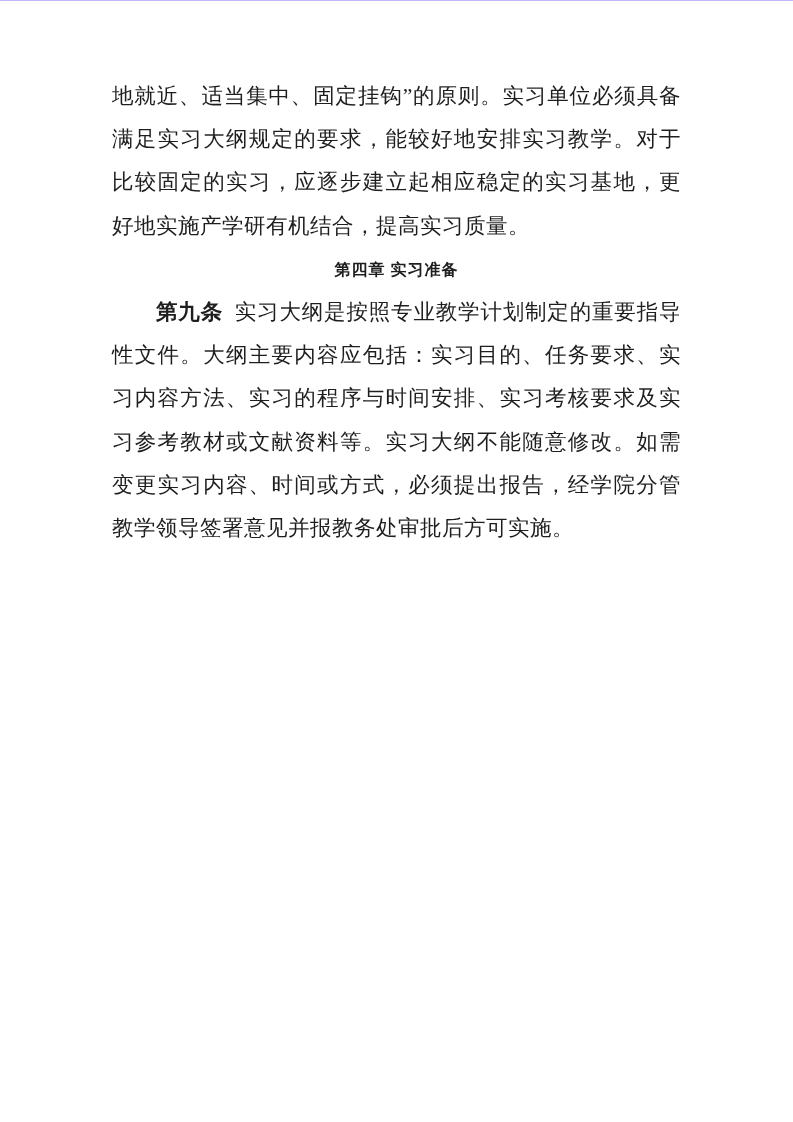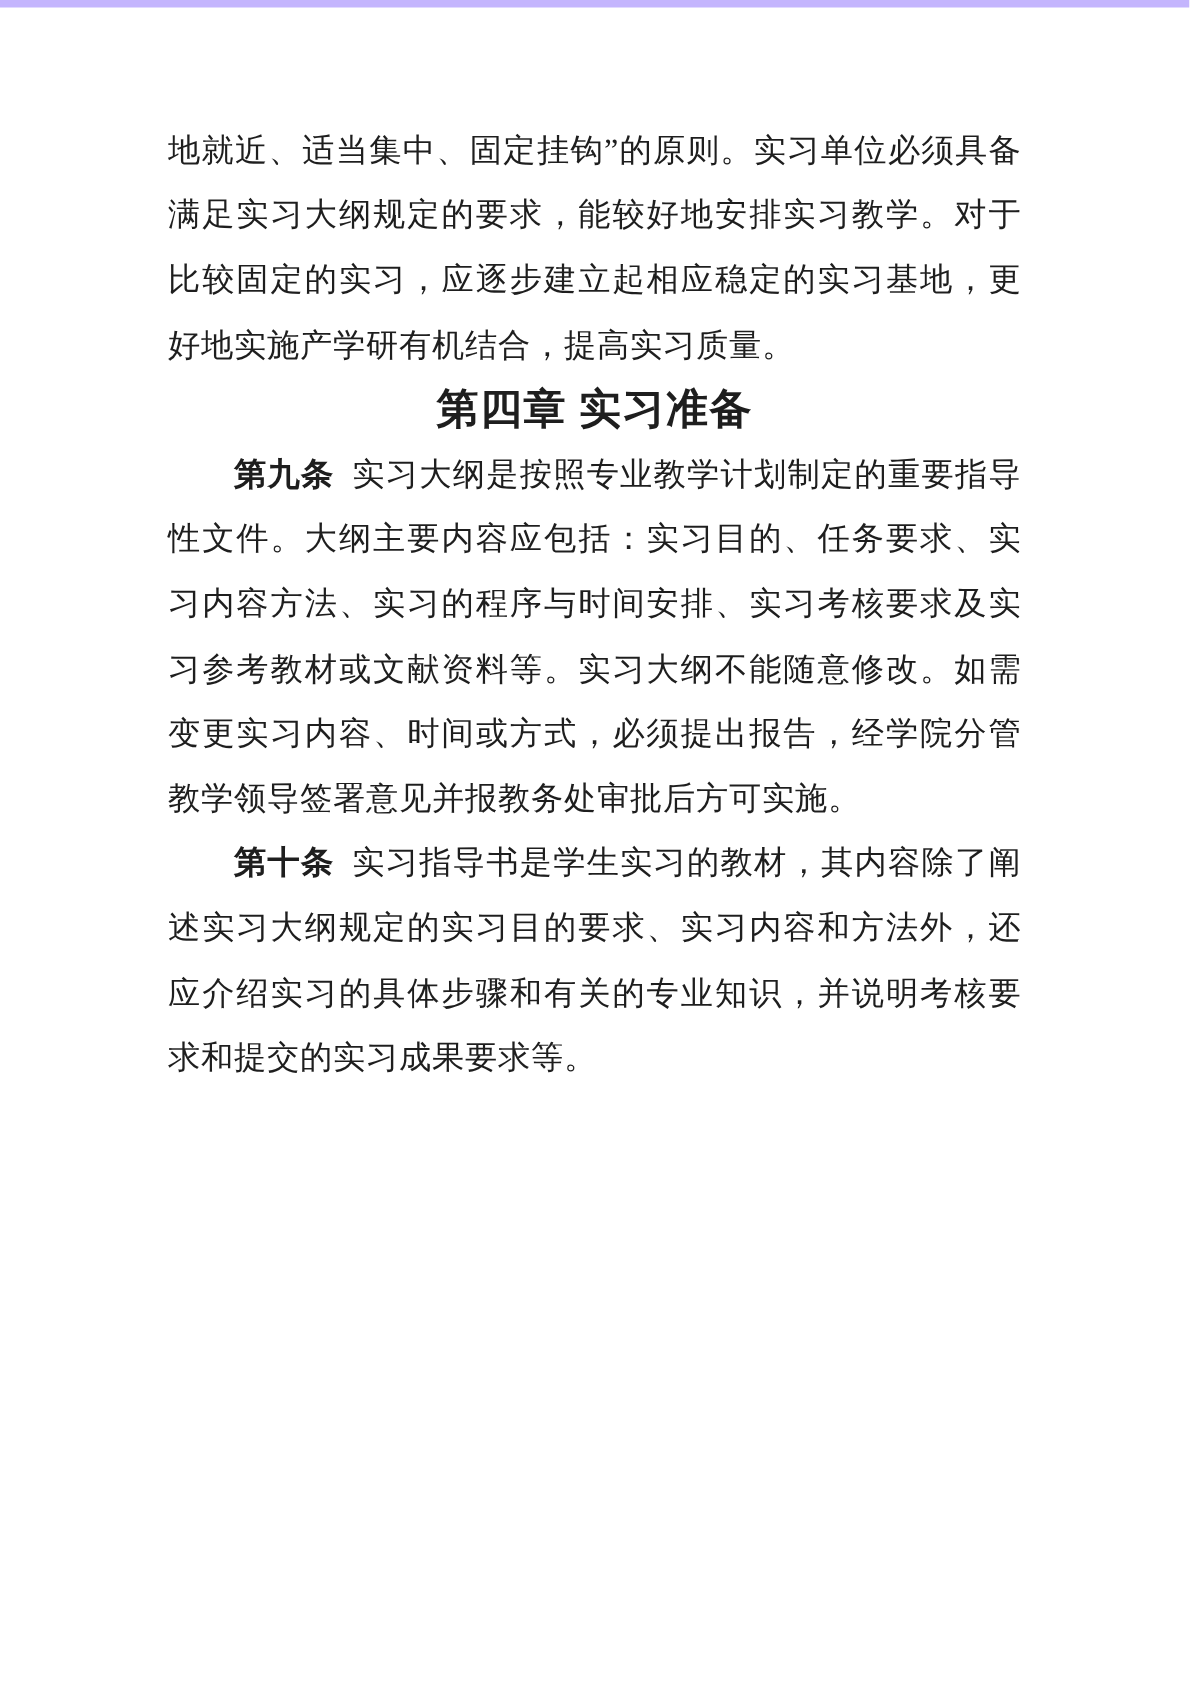--- a/index.html
+++ b/index.html
@@ -6,21 +6,21 @@
   html, body {
     background: #ffffff;
     font-family: "Liberation Serif", "DejaVu Serif", serif;
   }
   .page {
     position: relative;
     width: 793px;
     height: 1122px;
     background: #ffffff;
     overflow: hidden;
-    border-top: 5px solid #c4b5fd;
+    border-top: 1px solid #c4b5fd;
   }
   .content {
     position: absolute;
     left: 112px;
     top: 74px;
     width: 569px;
     color: #1e1e1e;
     font-size: 21.5px;
     line-height: 43.2px;
     text-align: justify;
@@ -29,21 +29,21 @@
   .body-para {
     text-indent: 44px; 
   }
   .body-para.no-indent {
     text-indent: 0;
   }
   .chapter-heading {
     text-align: center;
     text-indent: 0;
     font-weight: bold;
-    font-size: 28px;
+    font-size: 16px;
     line-height: 43.2px;
     letter-spacing: 1px;
   }
   .article-term {
     font-weight: bold;
     margin-right: 0.55em;
   }
   .article-text {
     font-weight: normal;
   }
@@ -56,20 +56,17 @@
 
     <p class="body-para no-indent">地就近、适当集中、固定挂钩”的原则。实习单位必须具备满足实习大纲规定的要求，能较好地安排实习教学。对于比较固定的实习，应逐步建立起相应稳定的实习基地，更好地实施产学研有机结合，提高实习质量。</p>
 
     <h2 class="chapter-heading">第四章 实习准备</h2>
 
 
     <p class="body-para">
       <span class="article-term">第九条</span><span class="article-text">实习大纲是按照专业教学计划制定的重要指导性文件。大纲主要内容应包括：实习目的、任务要求、实习内容方法、实习的程序与时间安排、实习考核要求及实习参考教材或文献资料等。实习大纲不能随意修改。如需变更实习内容、时间或方式，必须提出报告，经学院分管教学领导签署意见并报教务处审批后方可实施。</span>
     </p>
 
-    <p class="body-para">
-      <span class="article-term">第十条</span><span class="article-text">实习指导书是学生实习的教材，其内容除了阐述实习大纲规定的实习目的要求、实习内容和方法外，还应介绍实习的具体步骤和有关的专业知识，并说明考核要求和提交的实习成果要求等。</span>
-    </p>
 
 
 
   </div>
 </div>
 
 </body></html>

